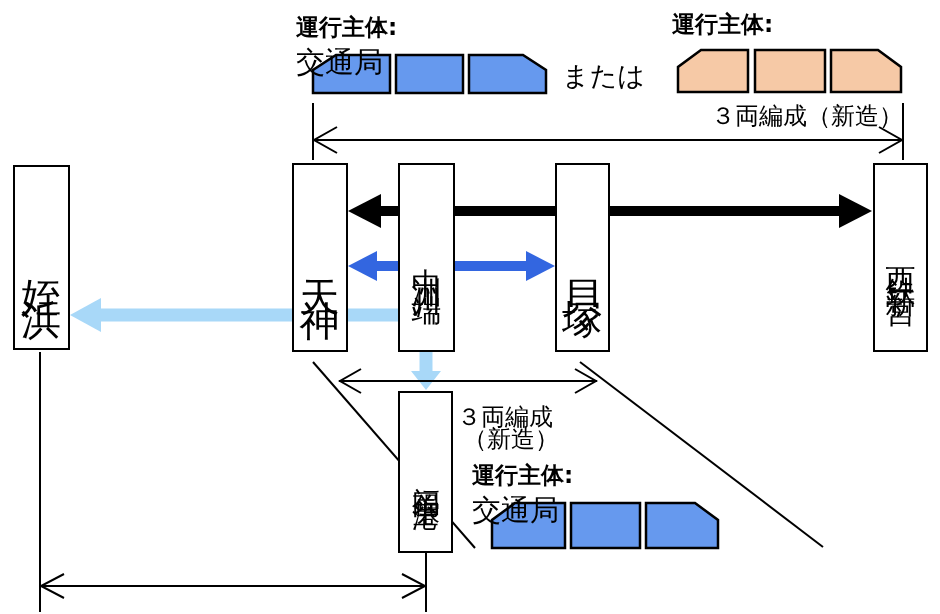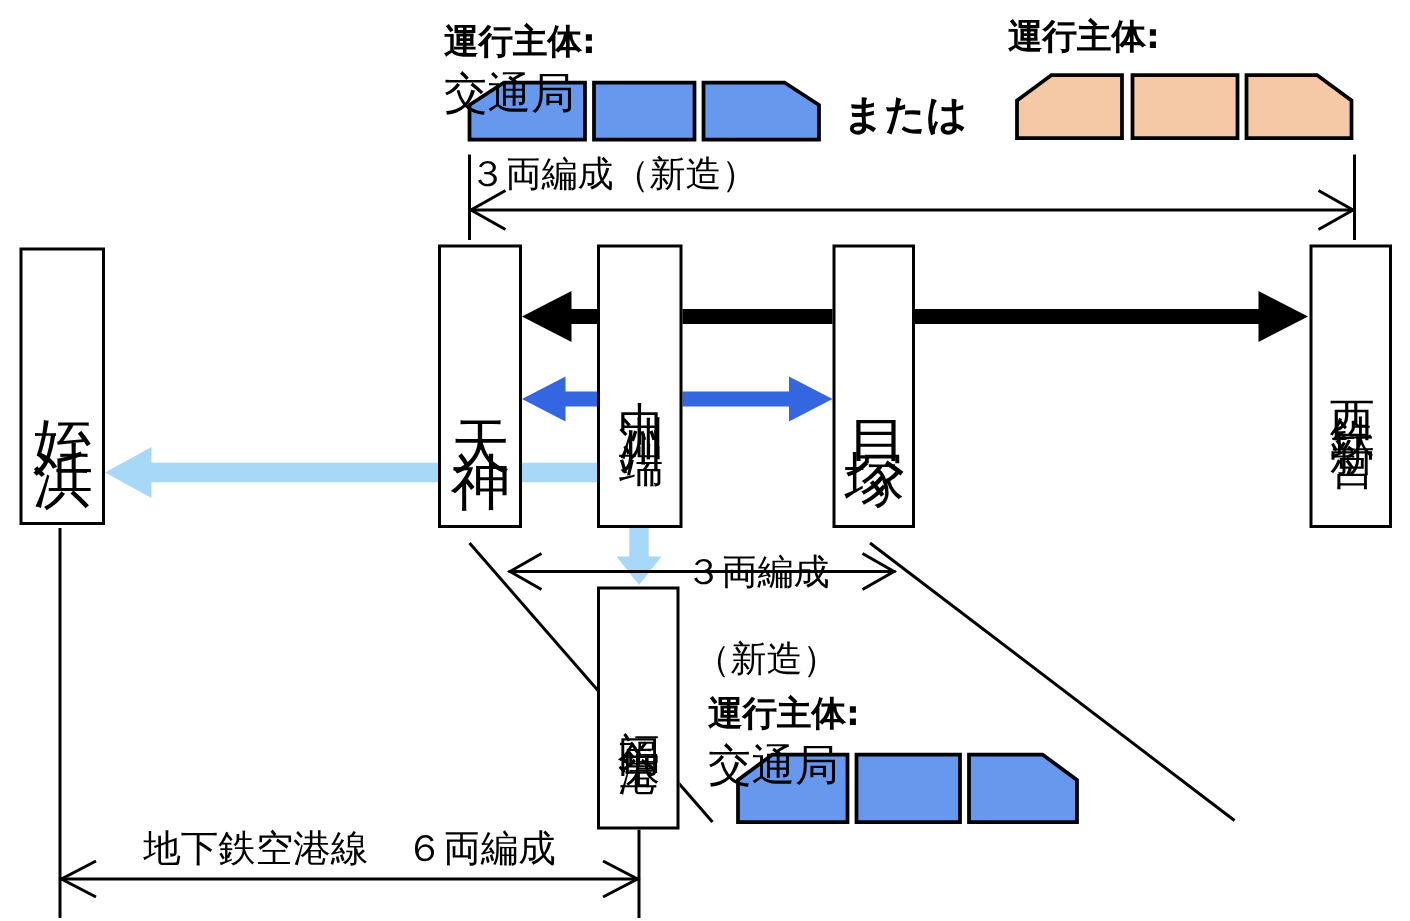--- a/index.html
+++ b/index.html
@@ -10,23 +10,23 @@
            display:flex;align-items:center;justify-content:center;z-index:2;}
   .vtext{writing-mode:vertical-rl;text-orientation:upright;
          font-family:"DejaVu Serif",serif;line-height:1;}
   .chars2{font-size:40px;letter-spacing:20px;margin-bottom:-20px;}
   .chars4{font-size:30px;letter-spacing:9px;margin-bottom:-9px;}
   .chars4s{font-size:28px;letter-spacing:5px;margin-bottom:-5px;}
   .lbl{position:absolute;z-index:3;white-space:nowrap;flex-direction:column;}
   .op-label{display:flex;align-items:baseline;}
   .op-prefix{font-size:23px;font-weight:600;}
   .op-value{font-size:29px;font-weight:400;}
-  .or-text{font-size:27px;font-weight:700;}
+  .or-text{font-size:27px;font-weight:400;}
   .dim-text{font-size:24px;font-weight:500;}
-  .dim-text-center{text-align:left;}
+  .dim-text-center{text-align:right;}
   .serif-text{font-family:"DejaVu Serif",serif;font-size:25px;text-align:center;}
 </style>
 </head>
 <body>
 
 <div class="canvas">
 
   <svg width="940" height="614" viewBox="0 0 940 614">
 
     <g stroke="#000" stroke-width="2" fill="none">
@@ -122,17 +122,16 @@
     <span class="op-prefix">運行主体:</span>
   </div>
   <div class="lbl op-label" style="left:472px;top:460px;">
     <span class="op-prefix">運行主体:</span>
       <span class="op-value">交通局</span>
   </div>
 
   <div class="lbl or-text" style="left:562px;top:58px;">または</div>
 
   <div class="lbl dim-text dim-text-center" style="left:313px;top:100px;width:590px;">３両編成（新造）</div>
-  <div class="lbl dim-text" style="left:457px;top:365px;text-align:center;">３両編成</div>
+  <div class="lbl dim-text" style="left:457px;top:401px;text-align:center;">３両編成</div>
   <div class="lbl dim-text" style="left:463px;top:423px;">（新造）</div>
-  <div class="lbl serif-text" style="left:40px;top:549px;width:386px;">地下鉄空港線　６両編成</div>
 
 </div>
 
 </body></html>

